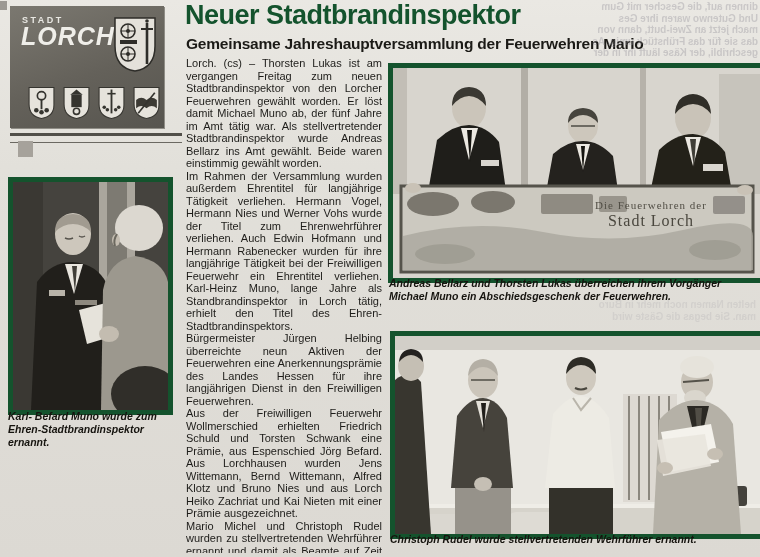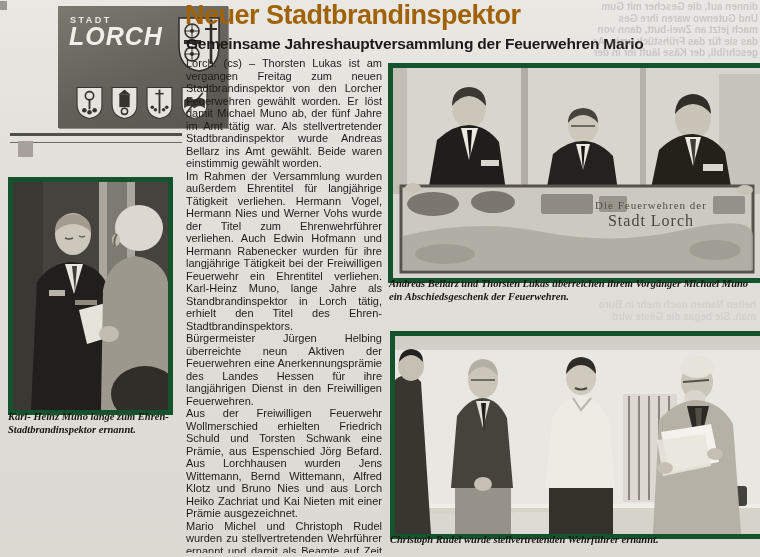--- a/index.html
+++ b/index.html
@@ -4,43 +4,42 @@
 <style>
   html,body{margin:0;padding:0;}
   body{
     width:760px;height:557px;position:relative;overflow:hidden;
     background:linear-gradient(180deg,#eae8e3 0%,#e2e0da 30%,#dcd9d3 100%);
     font-family:"Liberation Sans",sans-serif;color:#1d1c19;
   }
   .abs{position:absolute;}
   
   .logo-box{
-    left:10px;top:6px;width:170px;height:122px;
+    left:10px;top:6px;width:154px;height:122px;
     background:linear-gradient(160deg,#7b7870 0%,#64615a 55%,#57554f 100%);
     box-shadow:1px 1px 0 #8f8d86;
-    margin-left:48px;
   }
   .logo-stadt{left:12px;top:9px;font-size:9px;letter-spacing:2.5px;color:#e9e8e3;font-weight:bold;position:absolute;}
   .logo-lorch{left:11px;top:16px;font-size:25px;font-weight:bold;letter-spacing:1px;color:#efeee9;position:absolute;font-style:italic;}
   .main-crest{position:absolute;right:6px;top:10px;}
   .small-crests{position:absolute;left:17px;bottom:8px;display:flex;gap:6px;}
   .logo-rule{left:10px;top:133px;width:172px;height:6px;border-top:3px solid #514f49;border-bottom:1px solid #6b6962;}
   .logo-square{left:18px;top:141px;width:15px;height:16px;background:#a6a29b;}
   .corner-mark{left:0;top:1px;width:7px;height:9px;background:#7a7872;opacity:.7;}
   
   figure{margin:0;padding:0;position:absolute;border:5px solid #14532d;background:#cfccc5;line-height:0;}
   .photo1{left:8px;top:177px;width:155px;height:228px;}
   .photo2{left:388px;top:63px;width:368px;height:210px;}
   .photo3{left:390px;top:331px;width:366px;height:198px;}
-  .caption{position:absolute;font-style:italic;font-weight:bold;font-size:10.5px;line-height:13px;color:#16140f;font-family:Liberation Serif, serif;}
+  .caption{position:absolute;font-style:italic;font-weight:bold;font-size:10.5px;line-height:13px;color:#16140f;}
   .cap1{left:8px;top:410px;width:178px;}
   .cap2{left:389px;top:277px;width:370px;}
   .cap3{left:390px;top:533px;width:370px;}
   
-  .headline{left:185px;top:0px;width:570px;font-size:27px;font-weight:bold;letter-spacing:-0.5px;color:#a16207;position:absolute;}
+  .headline{left:185px;top:0px;width:570px;font-size:27px;font-weight:bold;letter-spacing:-0.5px;color:#14532d;position:absolute;}
   .subheadline{left:186px;top:35px;width:560px;font-size:15.5px;font-weight:bold;letter-spacing:-0.2px;color:#1b1a16;position:absolute;}
   .bodycol{left:186px;top:57px;width:196px;height:496px;font-size:11px;line-height:12.5px;text-align:justify;overflow:hidden;position:absolute;}
   .bodycol p{margin:0;}
   .lead{font-weight:normal;}
   
   .bleed{position:absolute;transform:scaleX(-1);color:#8d8a94;font-size:10px;line-height:11.5px;font-weight:bold;filter:blur(0.6px);pointer-events:none;}
   .bleed1{left:572px;top:1px;width:186px;opacity:.34;}
   .bleed2{left:432px;top:299px;width:324px;opacity:.16;}
 </style>
 </head>
@@ -127,21 +126,21 @@
     <rect x="62" y="118" width="22" height="5" fill="#8e897f"></rect>
     <polygon points="66,128 112,116 120,148 74,162" fill="#e6e3db"></polygon>
     <path d="M88,228 L90,108 Q96,78 122,74 Q150,78 155,100 L155,228 Z" fill="#9c988e"></path>
     <ellipse cx="126" cy="46" rx="24" ry="23" fill="#dcd8d0"></ellipse>
     <ellipse cx="103" cy="58" rx="4" ry="6" fill="#c3bcb0"></ellipse>
     <path d="M104,52 q-4,6 -2,12" stroke="#6b685f" stroke-width="2" fill="none"></path>
     <ellipse cx="96" cy="152" rx="10" ry="8" fill="#c3bcb0"></ellipse>
     <ellipse cx="132" cy="212" rx="34" ry="28" fill="#302e29"></ellipse>
   </svg>
 </figure>
-<div class="caption cap1">Karl- Heinz Muno lange zum Ehren-Stadtbrandinspektor ernannt.</div>
+<div class="caption cap1">Karl- Befard Muno wurde zum Ehren-Stadtbrandinspektor ernannt.</div>
 
 <figure class="photo2">
   <svg width="368" height="210" viewBox="0 0 368 210">
     <rect width="368" height="210" fill="#d8d5ce"></rect>
     <rect x="0" y="0" width="14" height="126" fill="#c2beb6"></rect>
     <rect x="128" y="0" width="7" height="126" fill="#b2aea6"></rect>
     <rect x="247" y="0" width="6" height="126" fill="#b6b2aa"></rect>
     <rect x="326" y="6" width="42" height="120" fill="#c7c4bc"></rect>
     <ellipse cx="76" cy="40" rx="17" ry="20" fill="#cbc5ba"></ellipse>
     <path d="M59,38 Q59,20 76,19 Q93,20 93,38 Q85,28 76,28 Q67,28 59,38 Z" fill="#3a3832"></path>

